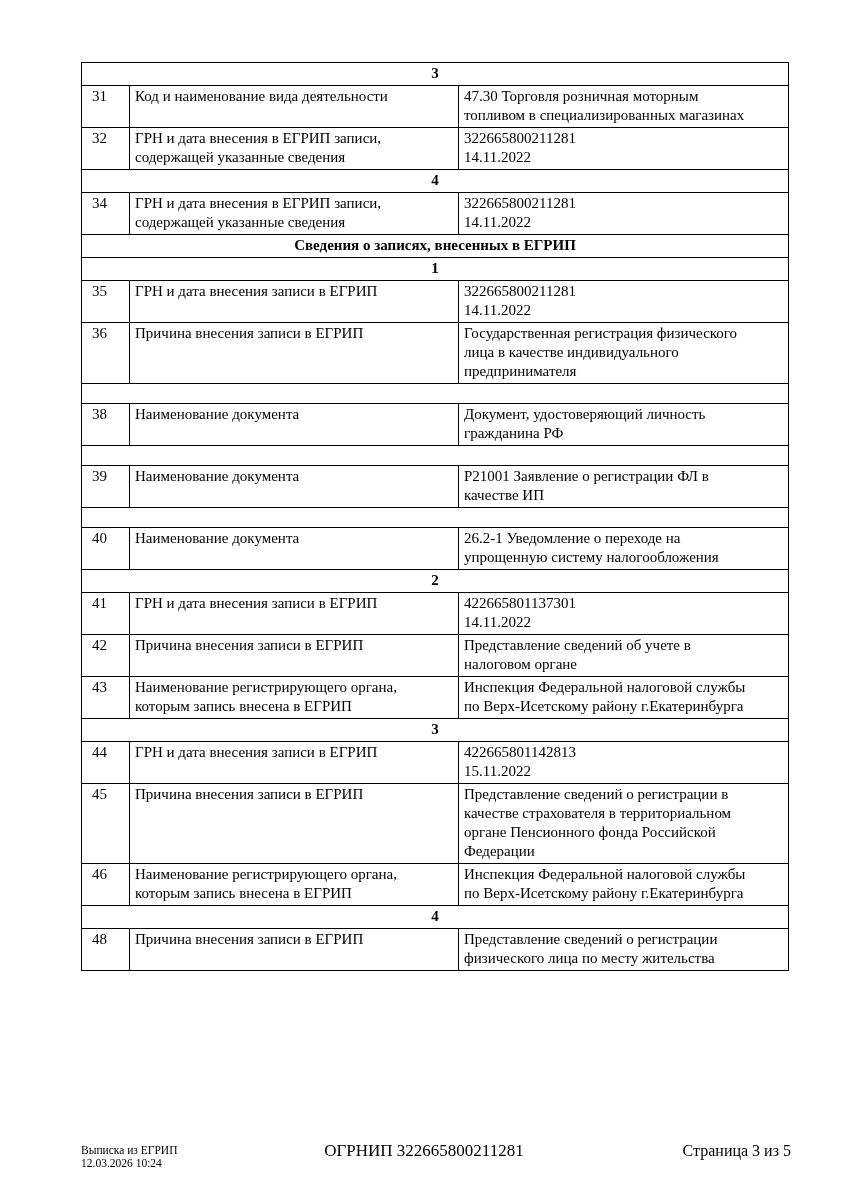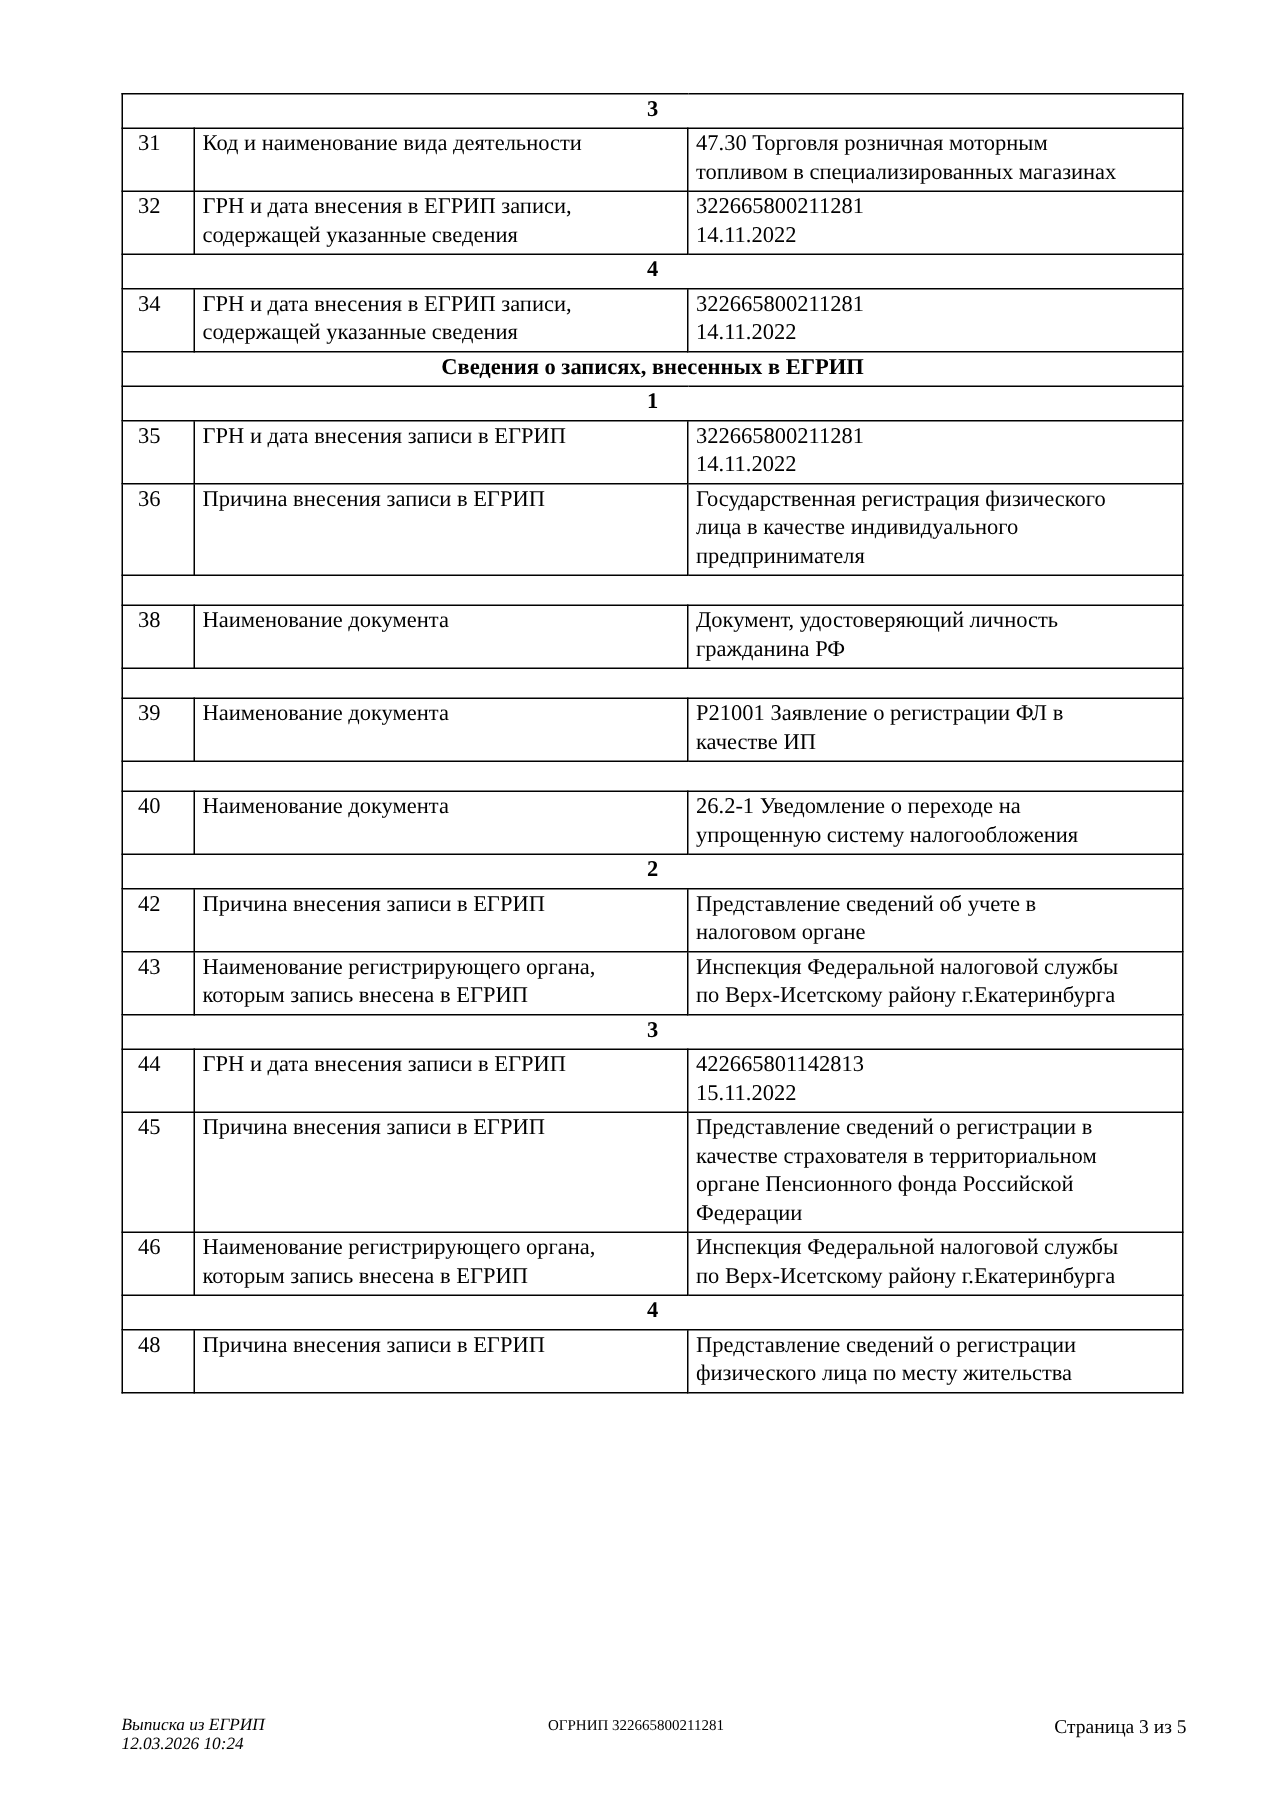--- a/index.html
+++ b/index.html
@@ -46,33 +46,32 @@
   table.doc td.spacer {
     height: 19px;
     padding: 0;
   }
   .footer-left {
     position: absolute;
     left: 81px; top: 1131px;
     font-size: 11.5px;
     line-height: 13px;
     white-space: pre-line;
-    font-style: italic;
   }
   .footer-center {
     position: absolute;
     left: 0; right: 0; top: 1144px;
     text-align: center;
-    font-size: 10px;
+    font-size: 17px;
     line-height: 13px;
   }
   .footer-right {
     position: absolute;
     right: 57px; top: 1144px;
-    font-size: 13px;
+    font-size: 16px;
     line-height: 13px;
   }
 </style>
 </head>
 <body>
 
 <div class="page">
 
   <table class="doc">
     <colgroup>
@@ -150,20 +149,26 @@
         <tr>
           <td class="num">40</td>
           <td class="attr">Наименование документа</td>
           <td class="val">26.2-1 Уведомление о переходе на
 упрощенную систему налогообложения</td>
         </tr>
         <tr>
           <td colspan="3" class="section">2</td>
         </tr>
         <tr>
+          <td class="num">41</td>
+          <td class="attr">ГРН и дата внесения записи в ЕГРИП</td>
+          <td class="val">422665801137301
+14.11.2022</td>
+        </tr>
+        <tr>
           <td class="num">42</td>
           <td class="attr">Причина внесения записи в ЕГРИП</td>
           <td class="val">Представление сведений об учете в
 налоговом органе</td>
         </tr>
         <tr>
           <td class="num">43</td>
           <td class="attr">Наименование регистрирующего органа,
 которым запись внесена в ЕГРИП</td>
           <td class="val">Инспекция Федеральной налоговой службы

